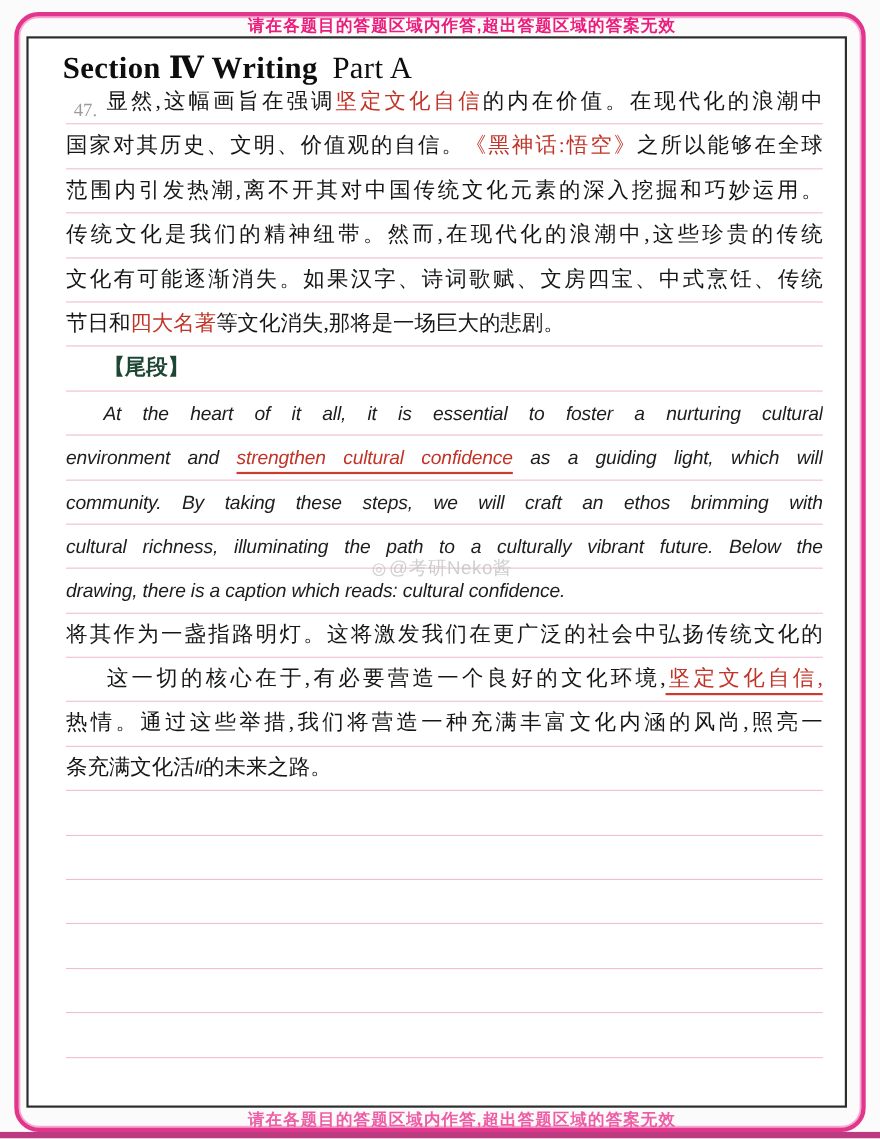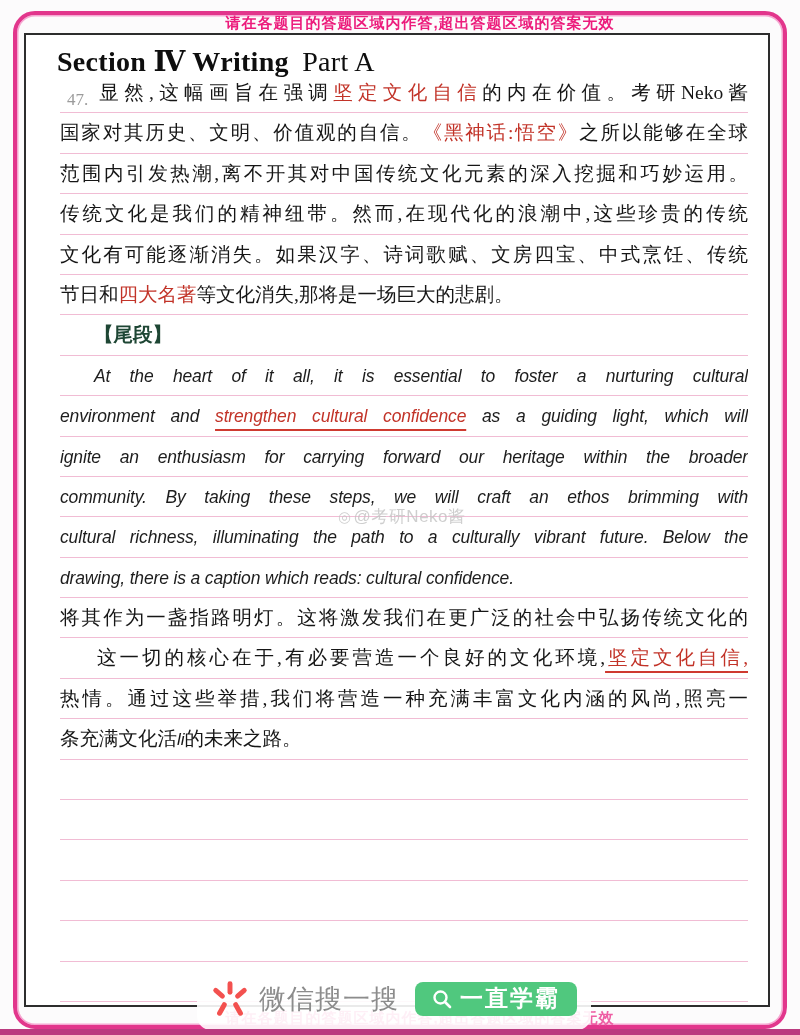--- a/index.html
+++ b/index.html
@@ -125,30 +125,29 @@
   <div class="answer-box">
 
     <div class="section-heading">
       <span class="bold">Section Ⅳ Writing</span>
       <span class="reg">Part A</span>
     </div>
 
     <div class="question-number">47.</div>
 
     <div class="answer-lines">
-        <div class="line k-cn"><span class="indent"></span><span class="seg-n">显然,这幅画旨在强调</span><span class="seg-r">坚定文化自信</span><span class="seg-n">的内在价值。考研Neko酱</span></div>
+        <div class="line k-cn"><span class="indent"></span><span class="seg-n">显然,这幅画旨在强调</span><span class="seg-r">坚定文化自信</span><span class="seg-n">的内在价值。在现代化的浪潮中</span></div>
         <div class="line k-cn"><span class="seg-n">国家对其历史、文明、价值观的自信。</span><span class="seg-r">《黑神话:悟空》</span><span class="seg-n">之所以能够在全球</span></div>
         <div class="line k-cn"><span class="seg-n">范围内引发热潮,离不开其对中国传统文化元素的深入挖掘和巧妙运用。</span></div>
         <div class="line k-cn"><span class="seg-n">传统文化是我们的精神纽带。然而,在现代化的浪潮中,这些珍贵的传统</span></div>
         <div class="line k-cn"><span class="seg-n">文化有可能逐渐消失。如果汉字、诗词歌赋、文房四宝、中式烹饪、传统</span></div>
         <div class="line k-cn last"><span class="seg-n">节日和</span><span class="seg-r">四大名著</span><span class="seg-n">等文化消失,那将是一场巨大的悲剧。</span></div>
         <div class="line k-label last"><span class="indent"></span><span class="seg-g">【尾段】</span></div>
         <div class="line k-en"><span class="indent"></span><span class="seg-n">At the heart of it all, it is essential to foster a nurturing cultural</span></div>
         <div class="line k-en"><span class="seg-n">environment and </span><span class="seg-ru">strengthen cultural confidence</span><span class="seg-n"> as a guiding light, which will</span></div>
-        <div class="line k-en"><span class="seg-n">ignite an enthusiasm for carrying forward our heritage within the broader</span></div>
         <div class="line k-en"><span class="seg-n">community. By taking these steps, we will craft an ethos brimming with</span></div>
         <div class="line k-en"><span class="seg-n">cultural richness, illuminating the path to a culturally vibrant future. Below the</span></div>
         <div class="line k-en last"><span class="seg-n">drawing, there is a caption which reads: cultural confidence.</span></div>
         <div class="line k-cn"><span class="seg-n">将其作为一盏指路明灯。这将激发我们在更广泛的社会中弘扬传统文化的</span></div>
         <div class="line k-cn"><span class="indent"></span><span class="seg-n">这一切的核心在于,有必要营造一个良好的文化环境,</span><span class="seg-ru">坚定文化自信,</span></div>
         <div class="line k-cn"><span class="seg-n">热情。通过这些举措,我们将营造一种充满丰富文化内涵的风尚,照亮一</span></div>
         <div class="line k-cn last"><span class="seg-n">条充满文化活</span><span class="seg-lat">li</span><span class="seg-n">的未来之路。</span></div>
         <div class="line k-blank"></div>
         <div class="line k-blank"></div>
         <div class="line k-blank"></div>
@@ -157,34 +156,15 @@
         <div class="line k-blank"></div>
       </div>
   </div>
 
   <div class="weibo-watermark">
     <span class="glyph">◎</span><span>@考研Neko酱</span>
   </div>
 
   <div class="bottom-instruction">请在各题目的答题区域内作答,超出答题区域的答案无效</div>
 
-  <div class="wechat-card">
-    <svg class="spark-icon" viewBox="0 0 40 40">
-      <g stroke="#f3514f" stroke-width="5.2" stroke-linecap="round">
-        <line x1="20" y1="13" x2="20" y2="4"></line>
-        <line x1="12" y1="17" x2="5" y2="11"></line>
-        <line x1="28" y1="17" x2="35" y2="11"></line>
-        <line x1="14" y1="26" x2="9" y2="35"></line>
-        <line x1="26" y1="26" x2="31" y2="35"></line>
-      </g>
-    </svg>
-    <span class="wechat-label">微信搜一搜</span>
-    <span class="search-pill">
-      <svg class="magnifier-icon" viewBox="0 0 20 20">
-        <circle cx="8.5" cy="8.5" r="6" fill="none" stroke="#fff" stroke-width="2.4"></circle>
-        <line x1="13" y1="13" x2="18" y2="18" stroke="#fff" stroke-width="2.6" stroke-linecap="round"></line>
-      </svg>
-      <span>一直学霸</span>
-    </span>
-  </div>
 
   <div class="bottom-strip"></div>
 </div>
 
 </body></html>

